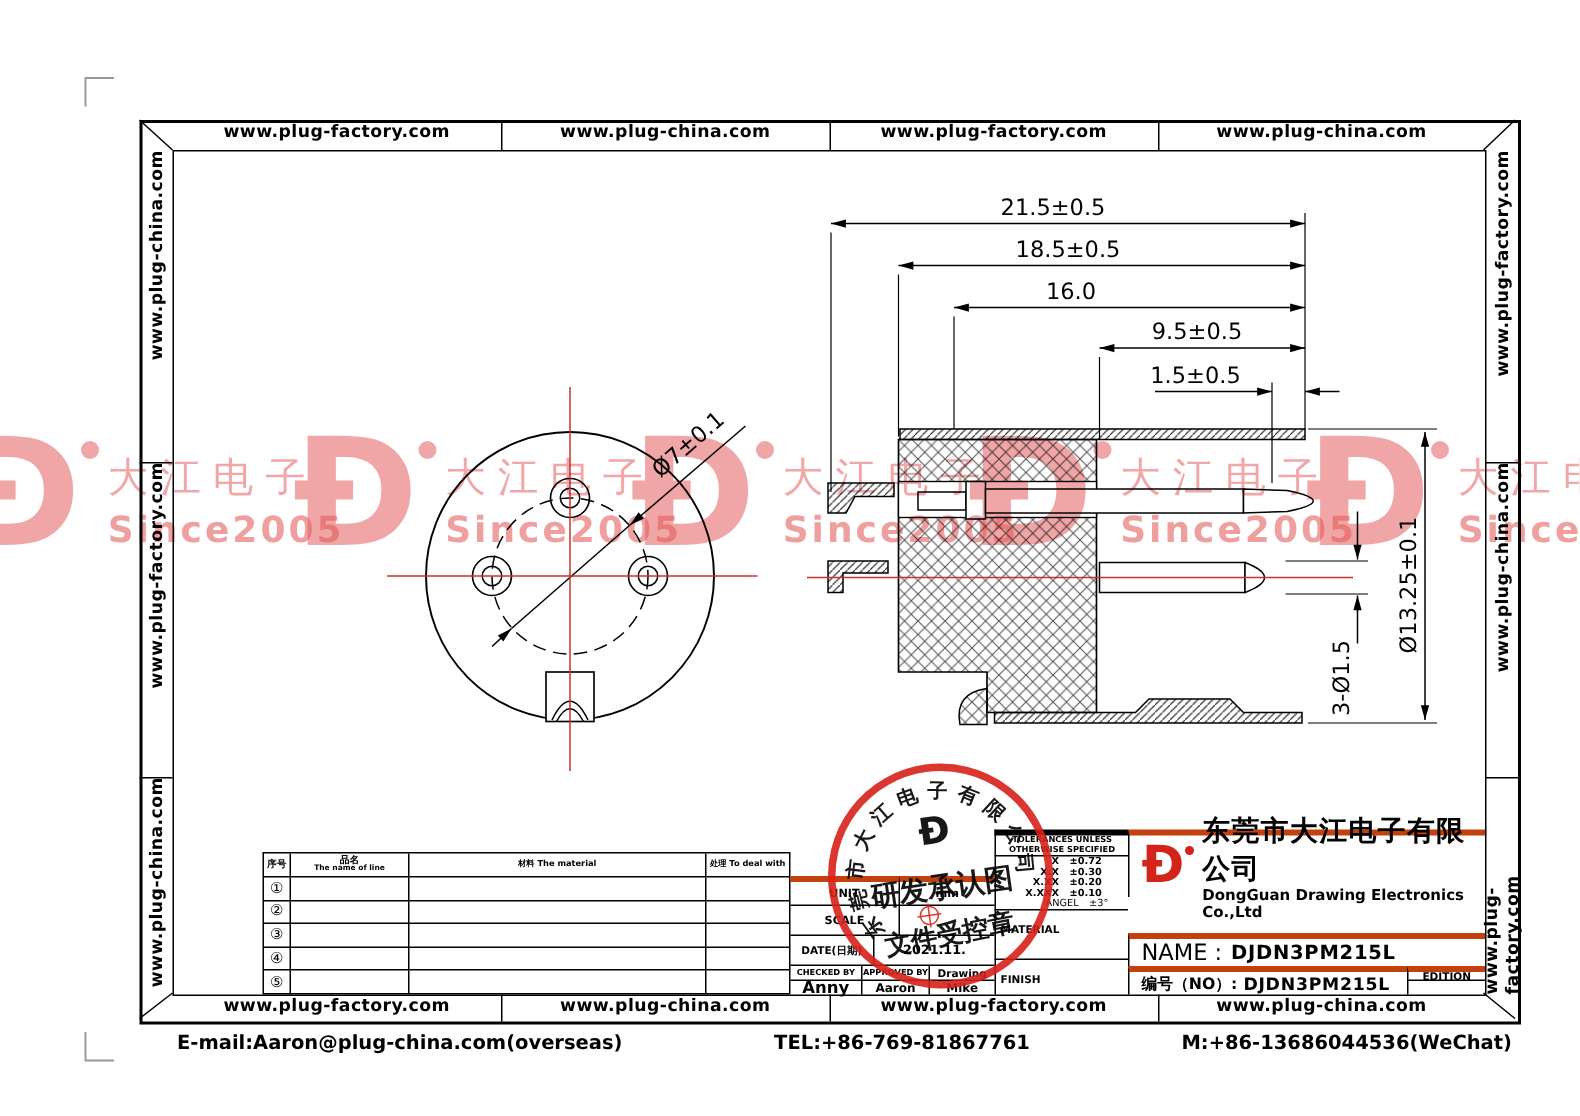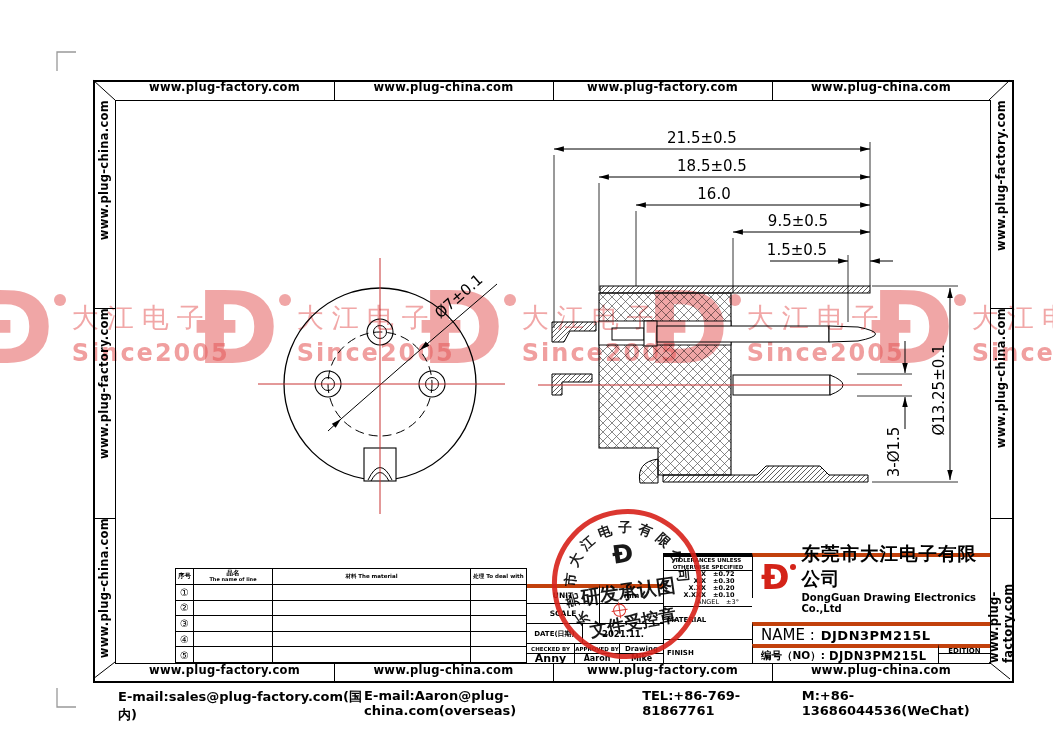--- a/index.html
+++ b/index.html
@@ -357,19 +357,18 @@
       <g stroke="#d8221a" stroke-width="1" fill="none">
         <circle cx="59" cy="95" r="6"></circle>
           <line x1="51" y1="95" x2="67" y2="95"></line>
           <line x1="59" y1="87" x2="59" y2="103"></line>
       </g>
       <text x="71" y="115" text-anchor="middle" font-size="17.5" font-weight="bold" fill="#d8221a" transform="rotate(-3 71 115)">文件受控章</text>
     </svg>
   </div>
 
   <div class="footer">
-    <span>E-mail:sales@plug-factory.com(国内)</span>
     <span>E-mail:Aaron@plug-china.com(overseas)</span>
     <span>TEL:+86-769-81867761</span>
     <span>M:+86-13686044536(WeChat)</span>
   </div>
 
 </div>
 
 </body></html>

